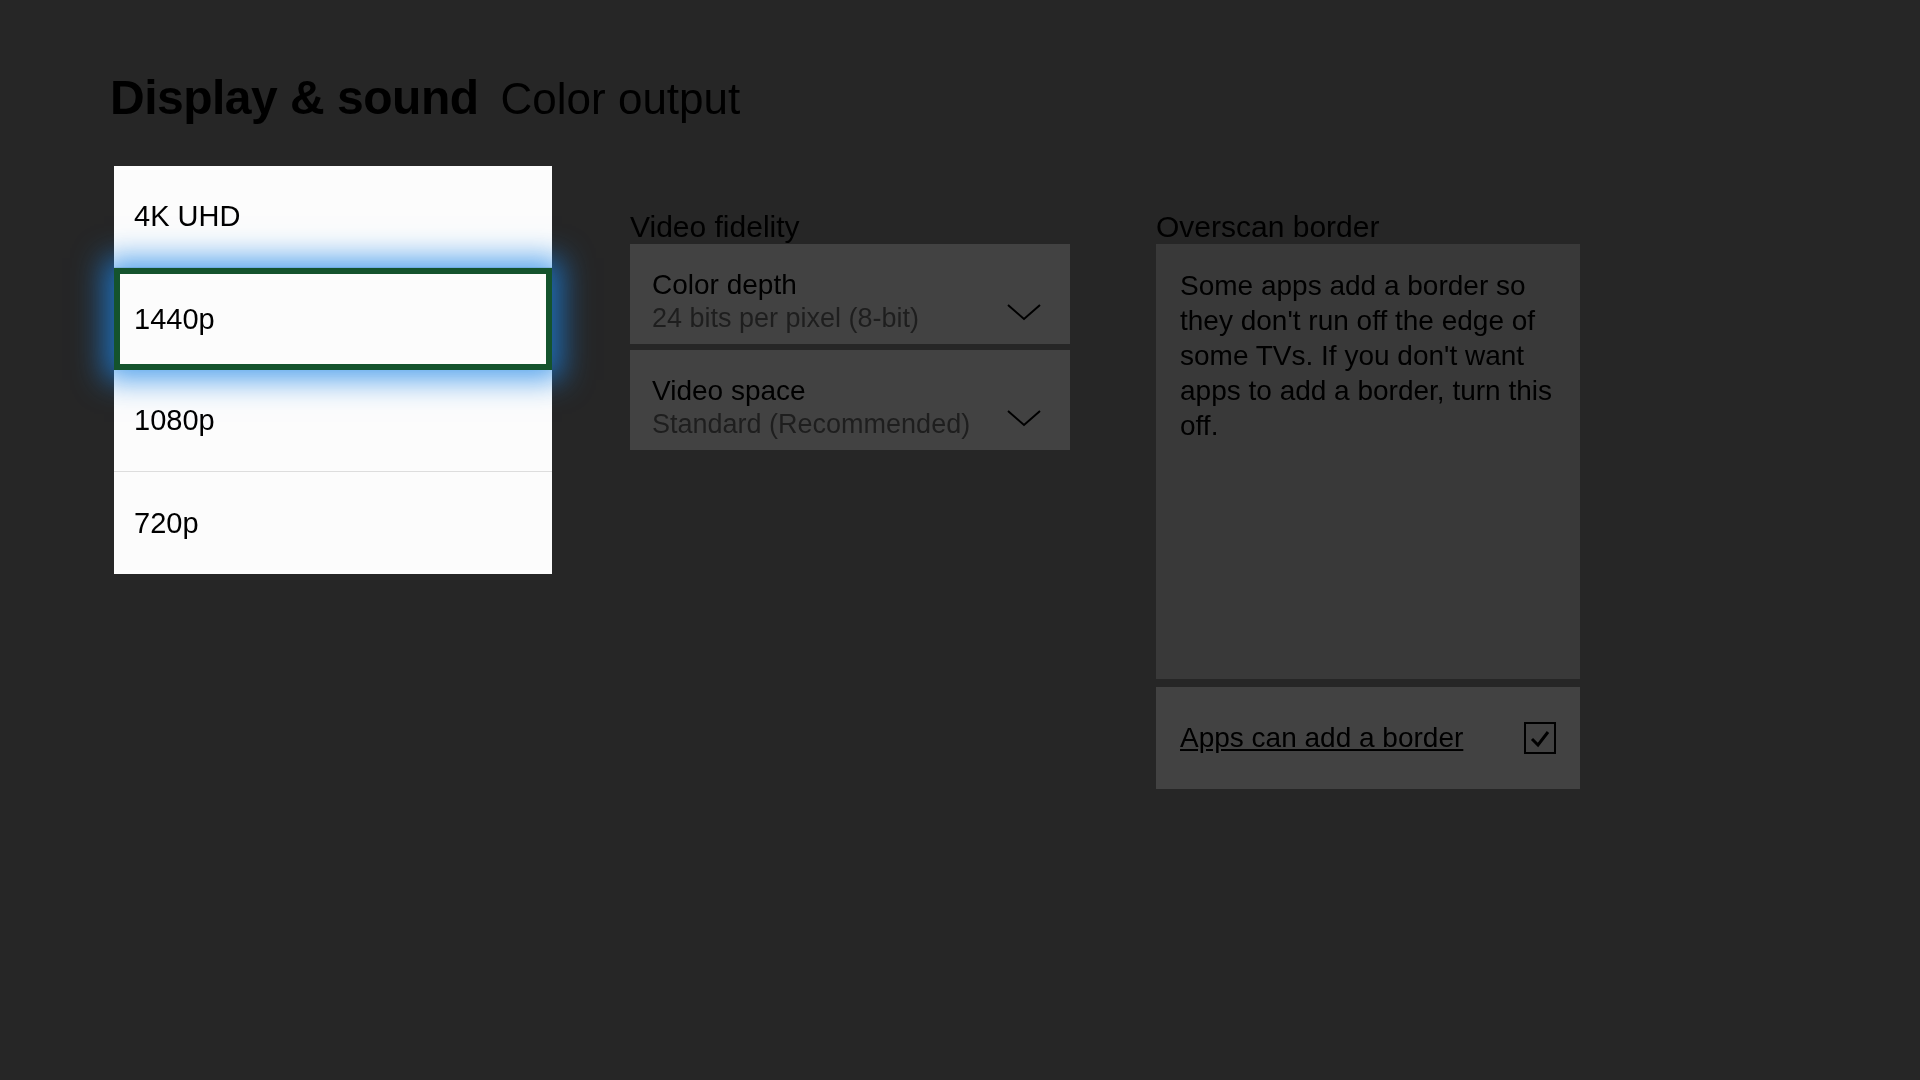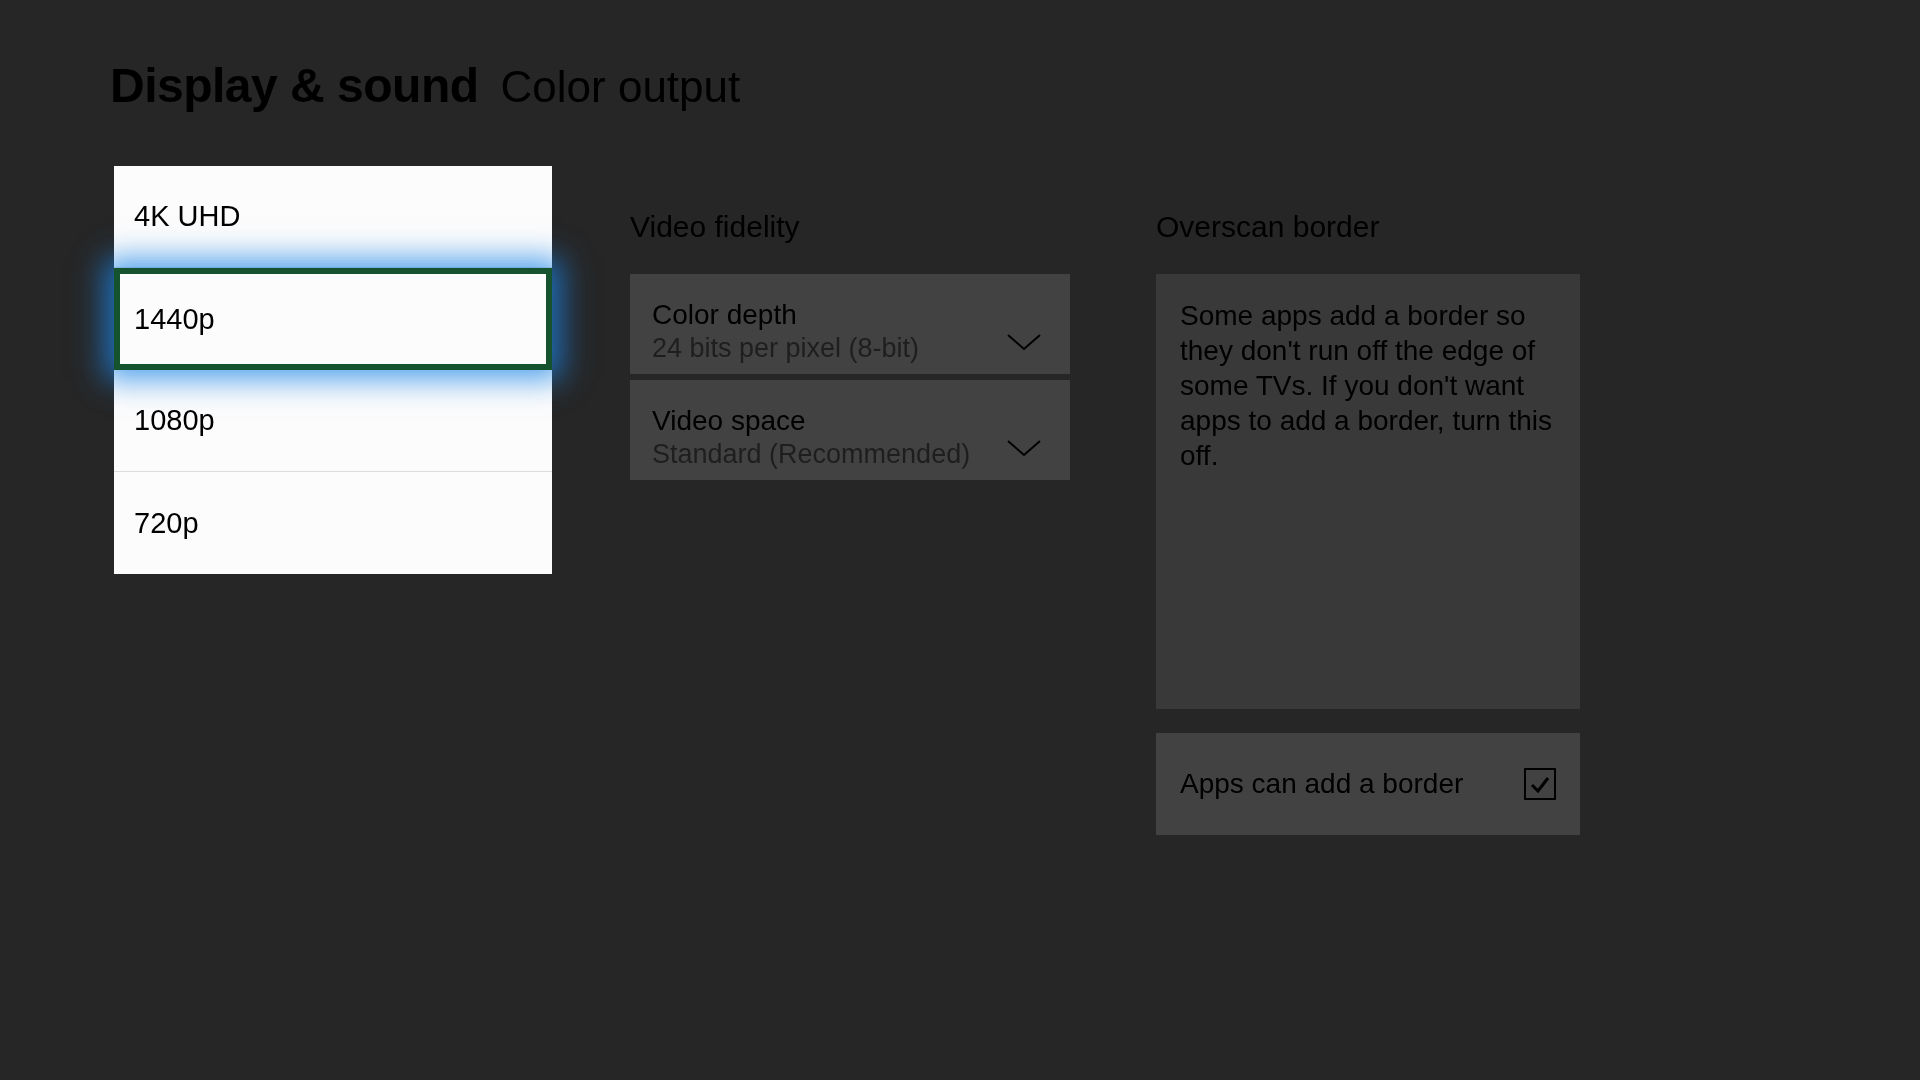--- a/index.html
+++ b/index.html
@@ -10,21 +10,21 @@
     position: relative;
   }
   .overlay {
     position: absolute; inset: 0;
     background: rgba(0,0,0,0.35);
     z-index: 10;
   }
 
   .page-header {
     position: absolute;
-    left: 110px; top: 58px;
+    left: 110px; top: 70px;
     display: flex; align-items: baseline;
     color: #000;
   }
   .page-title {
     font-size: 48px;
     font-weight: 700;
     color: #000;
     letter-spacing: -0.5px;
   }
   .page-subtitle {
@@ -38,21 +38,20 @@
     position: absolute;
     top: 210px;
   }
   .col-mid { left: 630px; width: 440px; }
   .col-right { left: 1140px; width: 440px; padding-left: 16px; }
 
   .section-title {
     font-size: 30px;
     font-weight: 350;
     color: #000;
-    margin-bottom: 30px;
   }
 
   .dropdown-tile {
     background: rgba(255,255,255,0.22);
     height: 100px;
     padding: 14px 22px 0 22px;
     display: flex;
     align-items: center;
     justify-content: space-between;
     margin-bottom: 6px;
@@ -76,30 +75,31 @@
   .chevron svg { width: 36px; height: 22px; stroke: #000; stroke-width: 2; fill: none; }
 
   .overscan-desc-box {
     background: rgba(255,255,255,0.15);
     padding: 24px 24px;
     font-size: 28px;
     color: #000;
     font-weight: 400;
     line-height: 1.25;
     height: 435px;
-    margin-bottom: 24px;
+    margin-bottom: 8px;
   }
 
   .checkbox-row {
     background: rgba(255,255,255,0.22);
     height: 102px;
     display: flex;
     align-items: center;
     justify-content: space-between;
     padding: 0 24px;
+    text-decoration: underline;
   }
   .checkbox-label {
     font-size: 28px;
     color: #000;
     font-weight: 400;
   }
   .checkbox {
     width: 32px; height: 32px;
     border: 2.5px solid #000;
     display: flex; align-items: center; justify-content: center;

